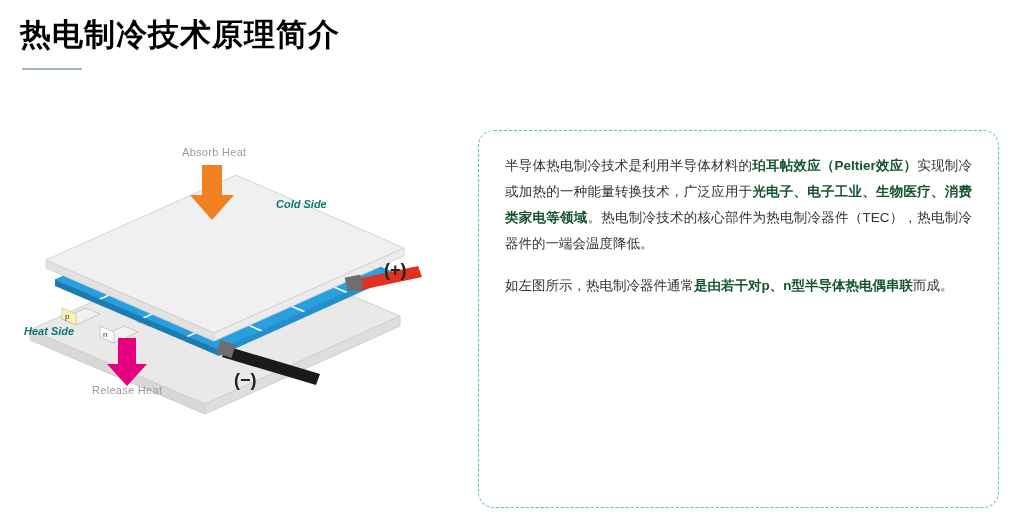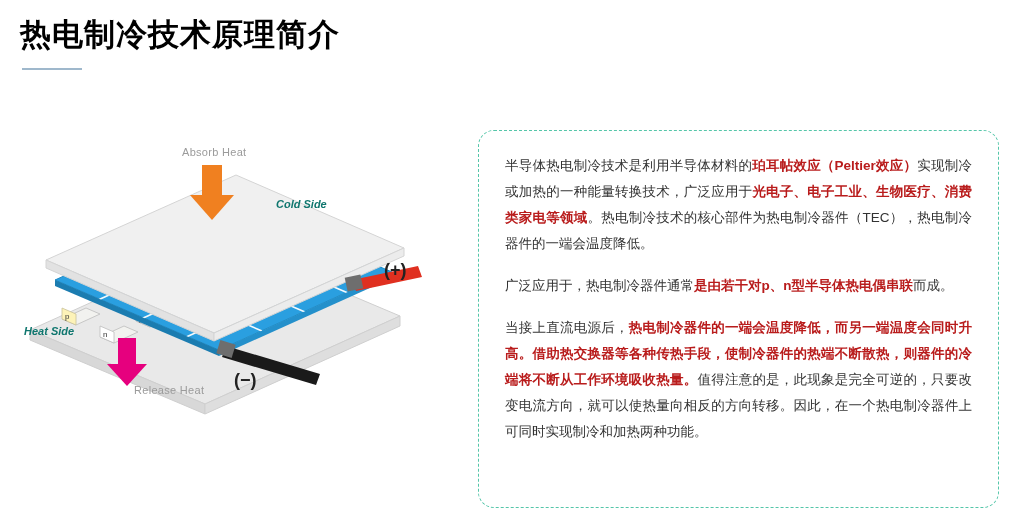--- a/index.html
+++ b/index.html
@@ -44,21 +44,21 @@
   .illustration svg { display: block; }
 
   .lbl {
     position: absolute;
     font-size: 11px;
     color: #9b9b9b;
     letter-spacing: .3px;
     white-space: nowrap;
   }
   .lbl-absorb { left: 182px; top: 26px; }
-  .lbl-release { left: 92px; top: 264px; margin-left: 42px; }
+  .lbl-release { left: 92px; top: 264px; }
 
   .big-lbl {
     position: absolute;
     font-size: 11px;
     font-style: italic;
     font-weight: bold;
     color: #0f766e;
     white-space: nowrap;
   }
   .lbl-cold { left: 276px; top: 78px; }
@@ -87,21 +87,21 @@
     padding: 22px 26px 18px 26px;
   }
   .panel p {
     margin: 0 0 16px 0;
     font-size: 13.5px;
     line-height: 26px;
     color: #333333;
     text-align: justify;
   }
   .panel p:last-child { margin-bottom: 0; }
-  .hl { color: #b91c1c; font-weight: bold; }
+  .hl { color: #14532d; font-weight: bold; }
 </style>
 </head>
 <body>
 
 <div class="page-title">热电制冷技术原理简介</div>
 <div class="title-rule"></div>
 
 <div class="illustration">
 
   <svg width="470" height="300" viewBox="0 0 470 300">
@@ -203,15 +203,14 @@
   <div class="lbl lbl-absorb">Absorb Heat</div>
   <div class="lbl lbl-release">Release Heat</div>
   <div class="big-lbl lbl-cold">Cold Side</div>
   <div class="big-lbl lbl-heat">Heat Side</div>
   <div class="sign sign-plus">(+)</div>
   <div class="sign sign-minus">(−)</div>
 </div>
 
 <div class="panel">
   <p><span>    半导体热电制冷技术是利用半导体材料的</span><span class="hl">珀耳帖效应（Peltier效应）</span><span>实现制冷或加热的一种能量转换技术，广泛应用于</span><span class="hl">光电子、电子工业、生物医疗、消费类家电等领域</span><span>。热电制冷技术的核心部件为热电制冷器件（TEC），热电制冷器件的一端会温度降低。</span></p>
-  <p><span>广泛应用于，热电制冷器件通常</span><span class="hl">是由若干对p、n型半导体热电偶串联</span><span>而成。</span></p>
-  <p><span>当接上直流电源后，</span><span class="hl">热电制冷器件的一端会温度降低，而另一端温度会同时升高。借助热交换器等各种传热手段，使制冷器件的热端不断散热，则器件的冷端将不断从工作环境吸收热量。</span><span>值得注意的是，此现象是完全可逆的，只要改变电流方向，就可以使热量向相反的方向转移。因此，在一个热电制冷器件上可同时实现制冷和加热两种功能。</span></p>
+  <p><span>如左图所示，热电制冷器件通常</span><span class="hl">是由若干对p、n型半导体热电偶串联</span><span>而成。</span></p>
 </div>
 
 </body></html>

